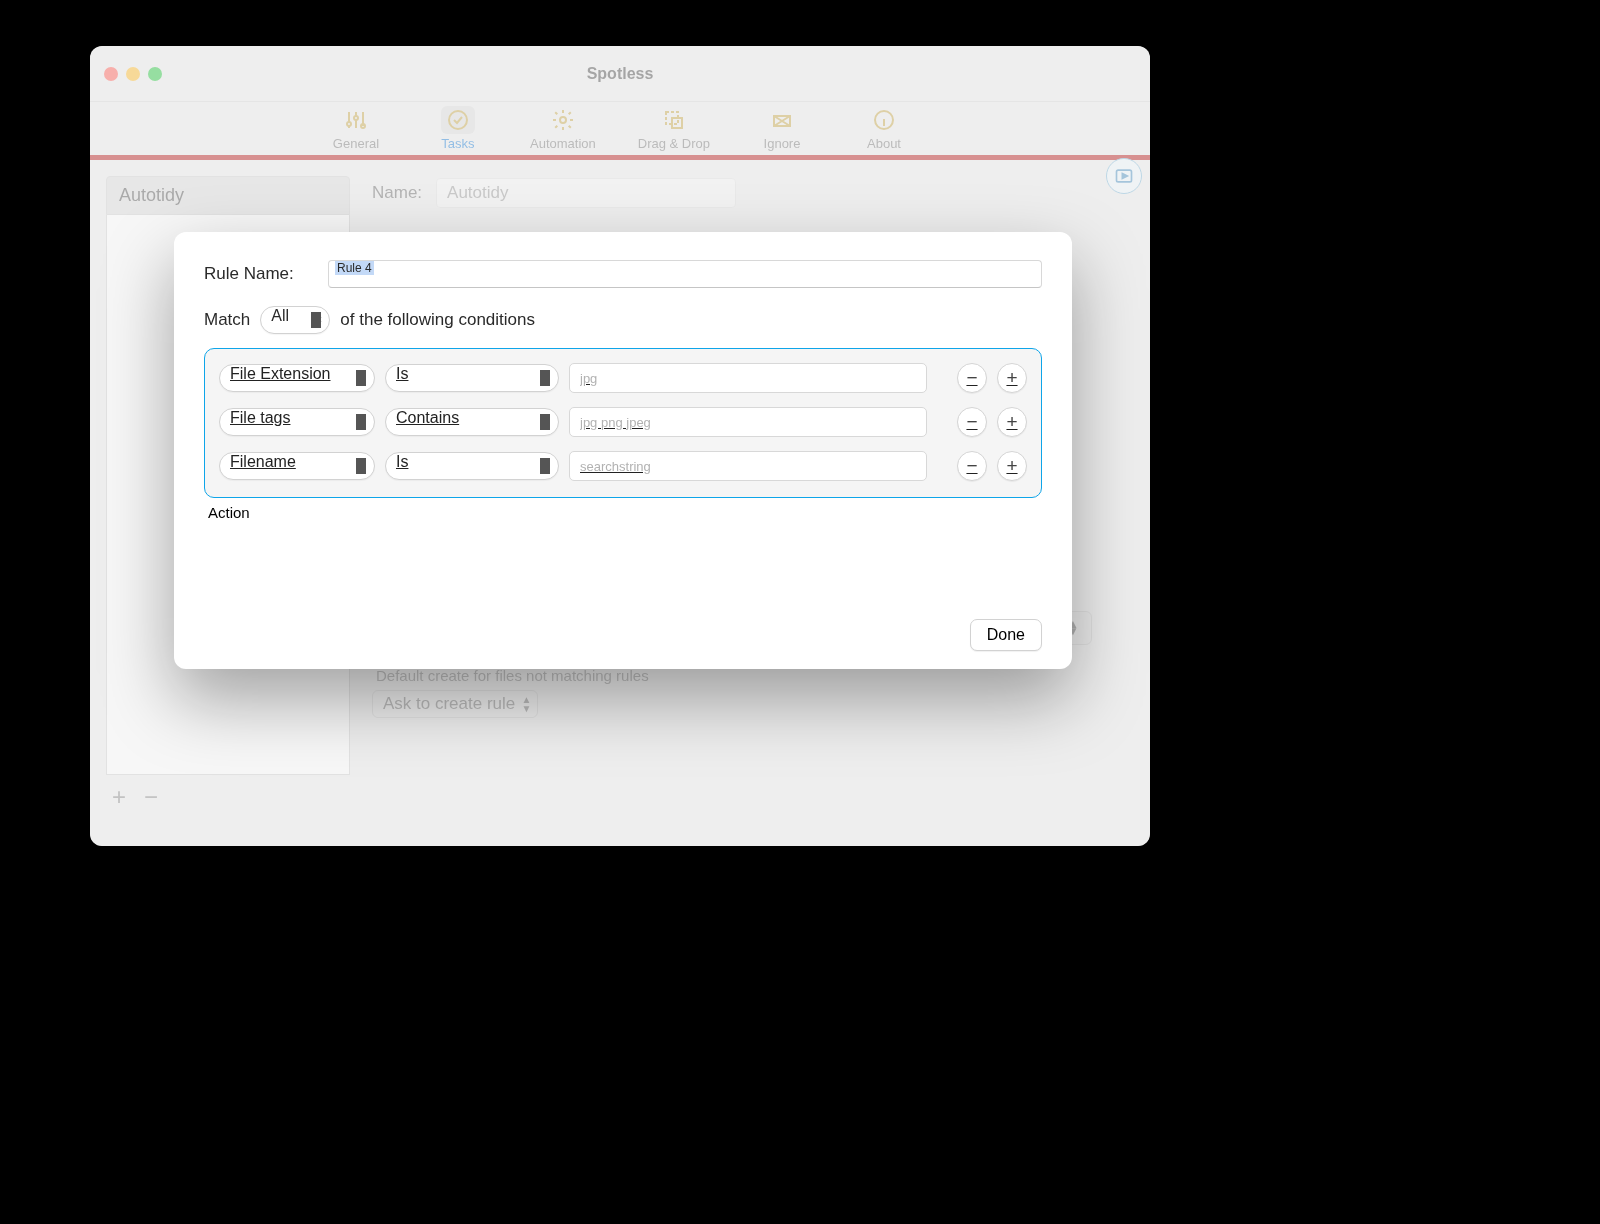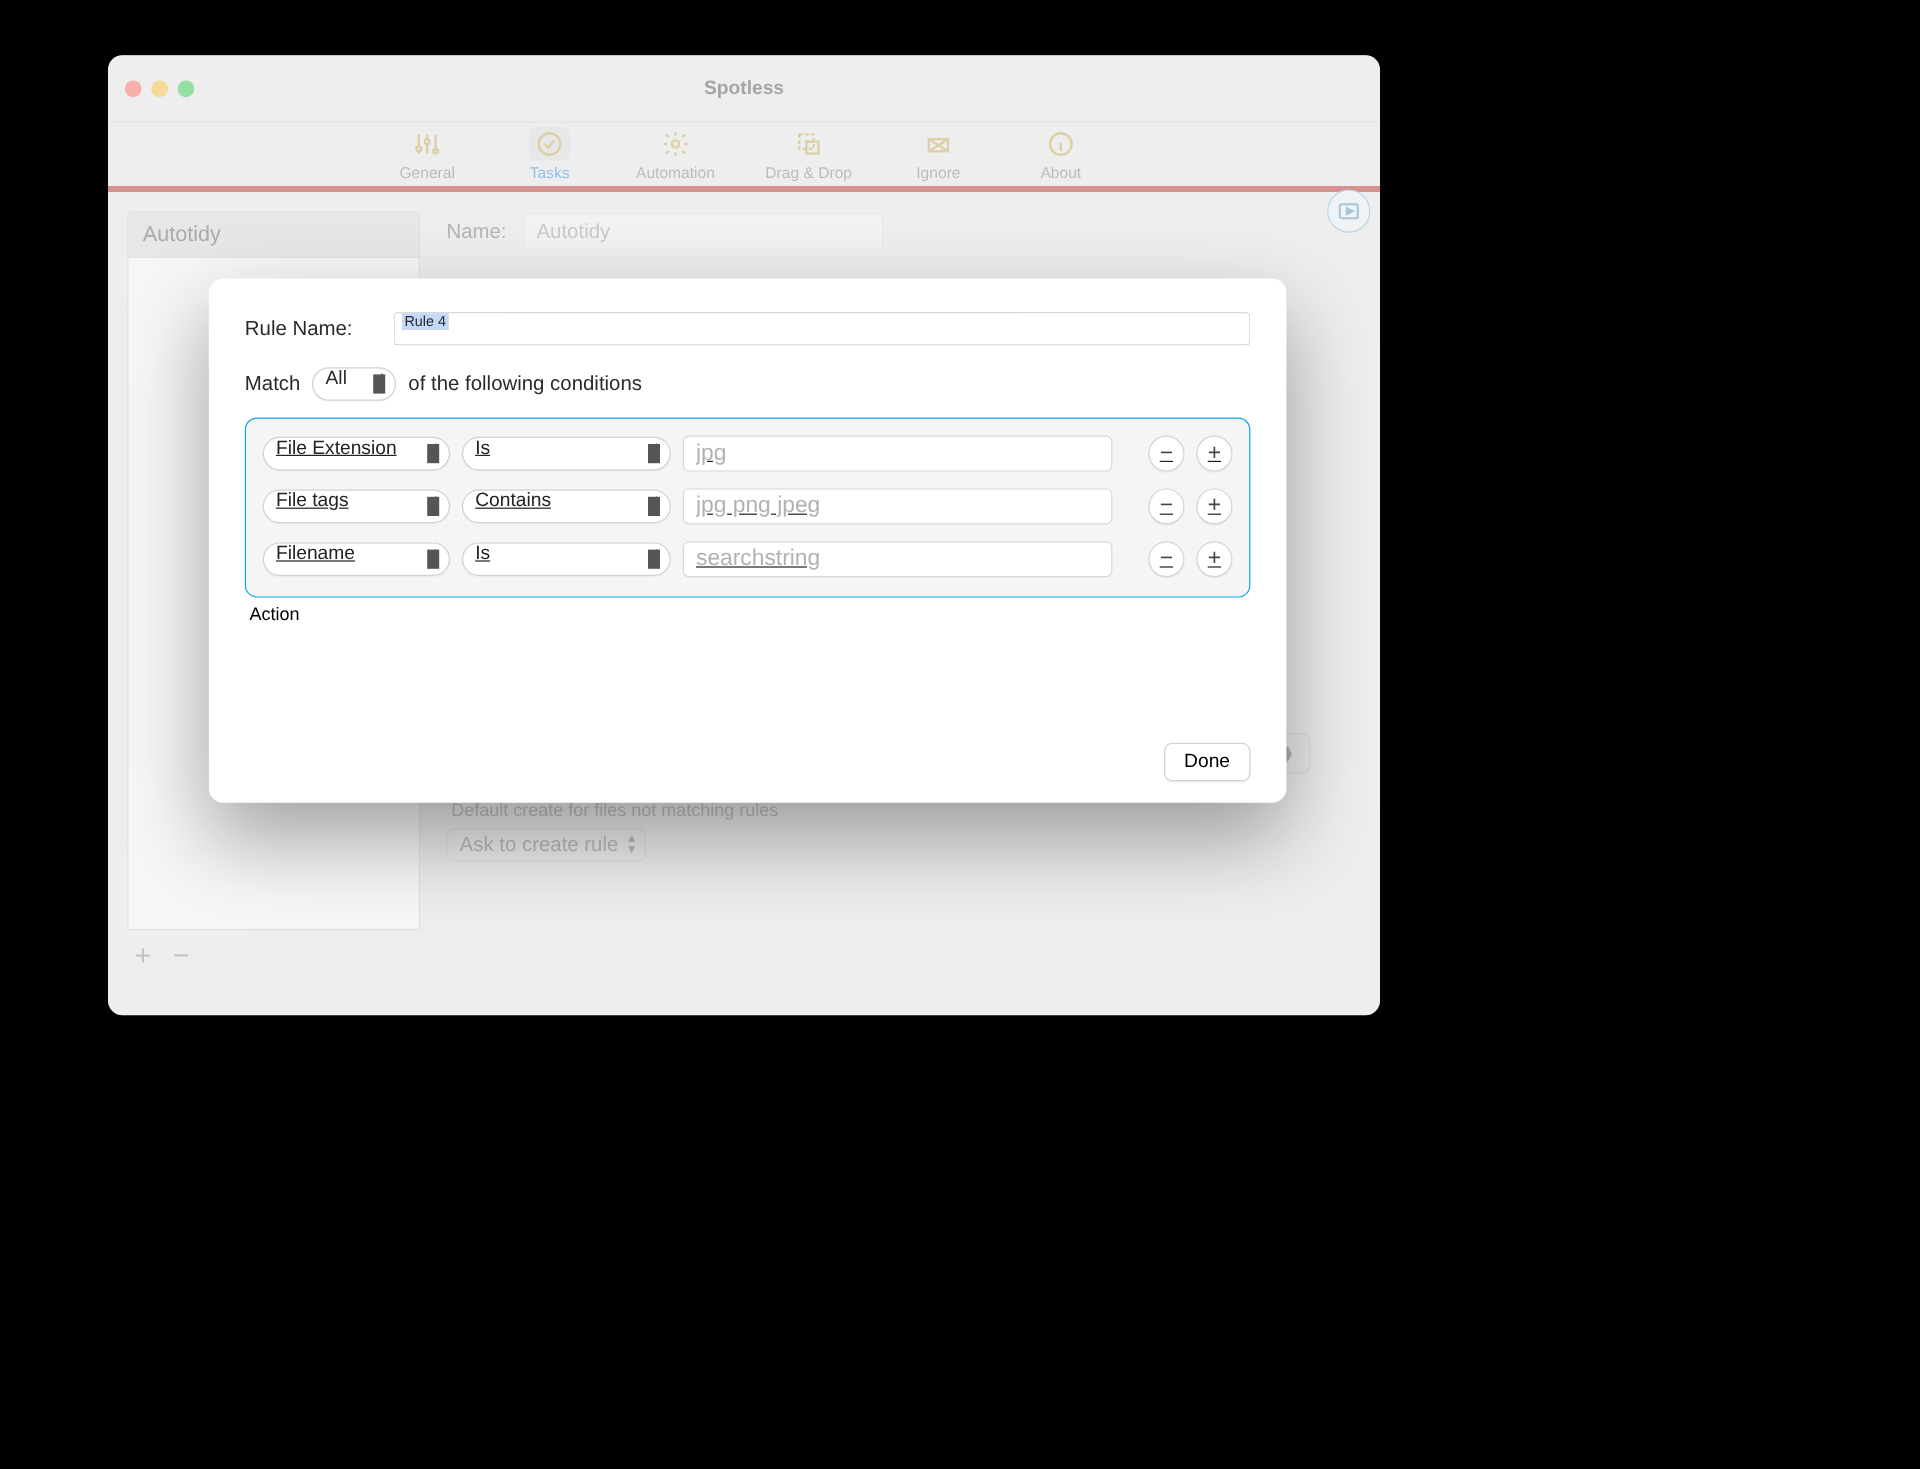--- a/index.html
+++ b/index.html
@@ -49,21 +49,21 @@
   .popup { position:relative; height:28px; min-width:70px; border:1px solid #d2d2d2; border-radius:14px; font-size:16px; padding:0 26px 0 10px; background:#fff; display:inline-flex; align-items:flex-start; box-shadow:0 1px 1px rgba(0,0,0,.04); }
   .popup::after { content:""; position:absolute; right:8px; top:5px; width:10px; height:16px;
     background: linear-gradient(#555,#555); -webkit-mask: none;
   }
   .popup .arrows { position:absolute; right:6px; top:3px; font-size:10px; line-height:9px; color:#444; display:flex; flex-direction:column; gap:0; }
   .cond-block { margin-top:14px; background:#f5f5f5; border:1px solid #0ea5e9; border-radius:10px; padding:14px 14px 12px 14px;text-decoration:underline; }
   .cond-row { display:flex; align-items:center; gap:10px; margin-bottom:14px; }
   .cond-row:last-child { margin-bottom:4px; }
   .cond-row .popup.w-subject { min-width:150px; width:156px; }
   .cond-row .popup.w-op { min-width:166px; width:174px; }
-  .cond-row .txtin { flex:1; height:30px; border:1px solid #d8d8d8; border-radius:5px; padding:0 10px; font-size:19px; background:#fff; }
+  .cond-row .txtin { flex:1; height:30px; border:1px solid #d8d8d8; border-radius:5px; padding:0 10px; font-size:13px; background:#fff; }
   .cond-row .txtin::placeholder { color:#b2b2b2; }
   .circle { width:30px; height:30px; border-radius:50%; background:#fff; border:1px solid #d5d5d5; display:flex; align-items:center; justify-content:center; font-size:19px; color:#444; box-shadow:0 1px 1px rgba(0,0,0,.06); }
   .action-block { margin-top:6px; background:#f5f5f5; border:1px solid #eaeaea; border-radius:10px; padding:10px 14px 12px 14px; }
   .done { position:absolute; right:30px; bottom:18px; height:32px; padding:0 16px; border:1px solid #d2d2d2; background:#fff; border-radius:7px; font-size:16px; box-shadow:0 1px 1px rgba(0,0,0,.06); }
   .muted-cover { position:absolute; inset:0; background:rgba(240,240,240,.55); z-index:40; border-radius:12px; }
   .smallsel { display:inline-flex; align-items:center; height:28px; border:1px solid #d0d0d0; border-radius:6px; padding:0 22px 0 10px; position:relative; background:#ececec; color:#7a7a7a; font-size:17px;}
   .smallsel .arrows { position:absolute; right:6px; top:4px; font-size:10px; line-height:9px; display:flex; flex-direction:column; }
 </style>
 </head>
 <body>

